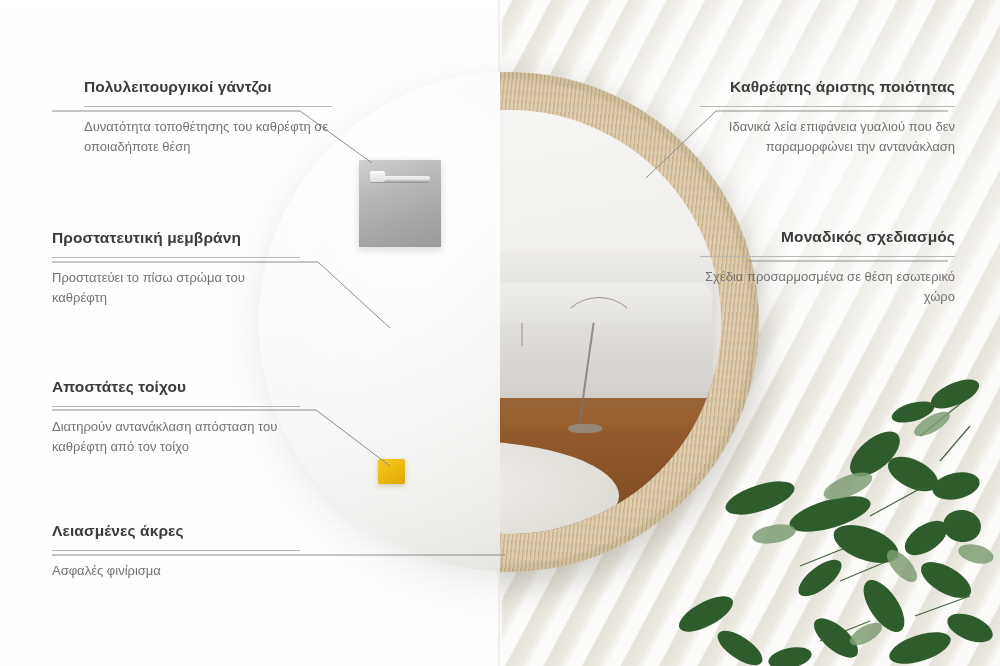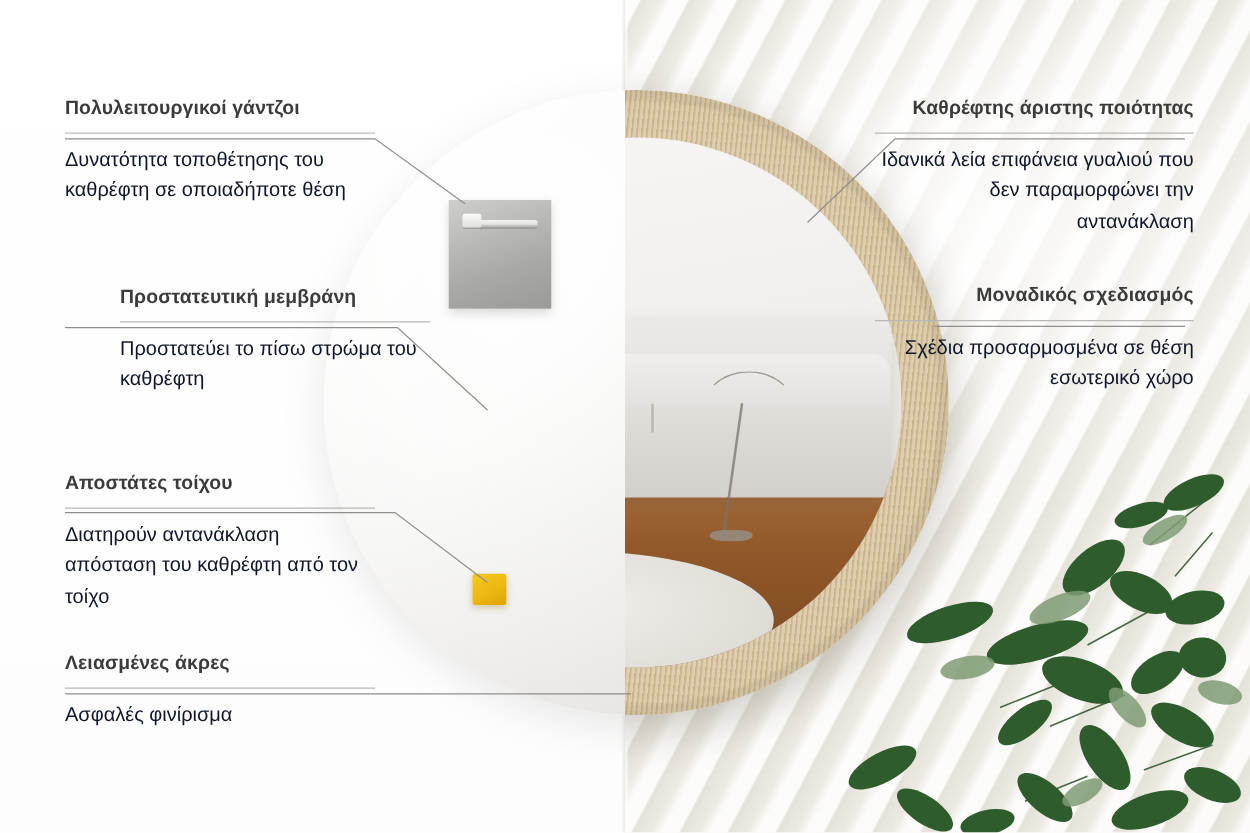--- a/index.html
+++ b/index.html
@@ -144,27 +144,27 @@
   
   .callout{position:absolute;}
   .callout .c-title{
     font-size:15.5px;font-weight:bold;color:#3b3b3b;letter-spacing:0.1px;
     white-space:nowrap;line-height:1.2;
   }
   .callout .c-rule{
     height:1px;background:#b9b8b5;margin:9px 0 10px 0;
   }
   .callout .c-body{
-    font-size:16px;color:#0f172a;line-height:1.55;font-weight:normal;
+    font-size:13px;color:#737373;line-height:1.55;font-weight:normal;
   }
   .callout.left{left:52px;width:248px;text-align:left;}
   .callout.right{width:255px;text-align:right;}
 
-  .cl1{top:78px;}
-  .cl2{top:229px;margin-left:44px;}
+  .cl1{top:78px;margin-left:32px;}
+  .cl2{top:229px;}
   .cl3{top:378px;}
   .cl4{top:522px;}
   .cr1{right:45px;top:78px;width:255px;}
   .cr2{right:45px;top:228px;width:200px;}
 
   
   .foliage{position:absolute;right:0;bottom:0;width:330px;height:300px;}
   .foliage svg{width:100%;height:100%;display:block;}
 </style>
 </head>

